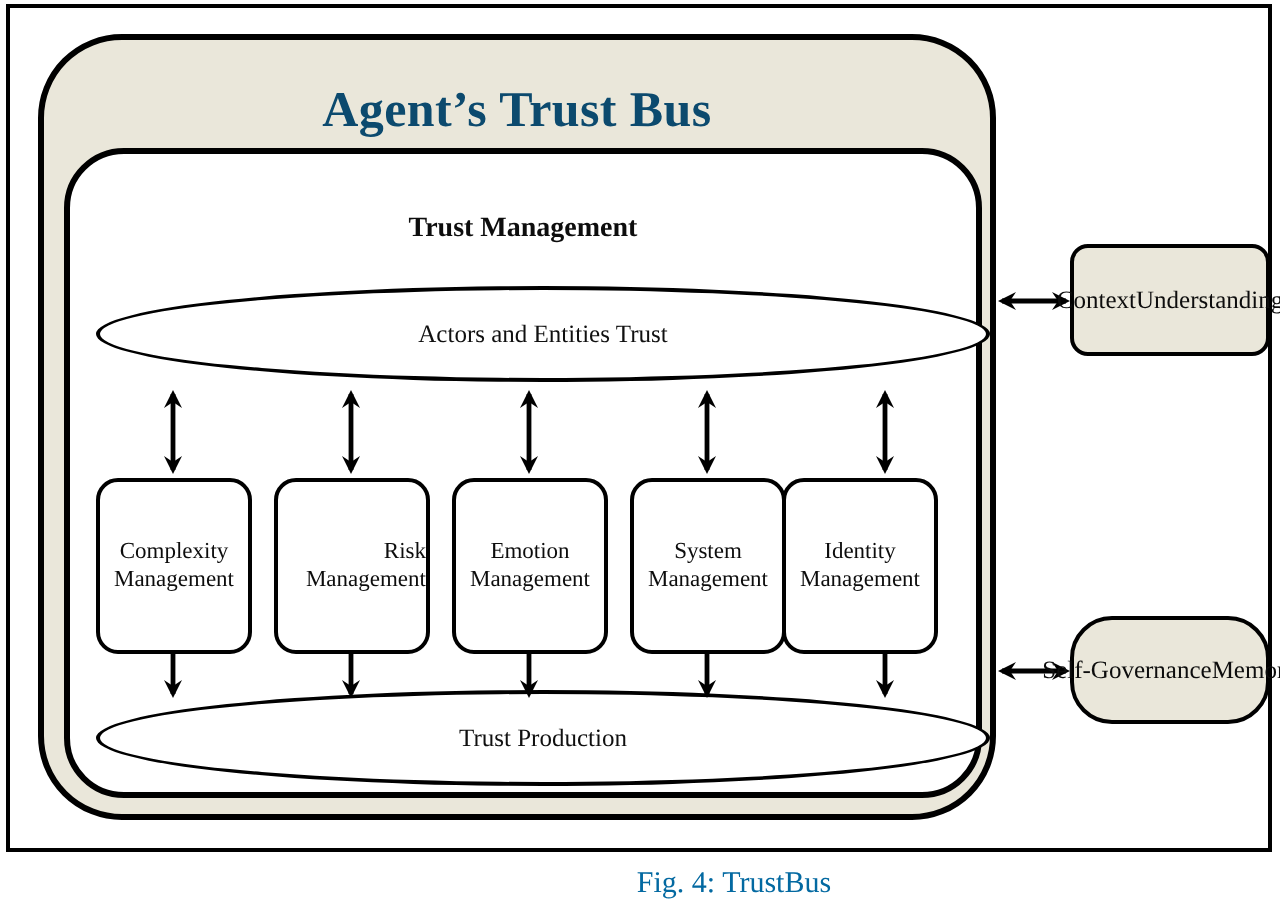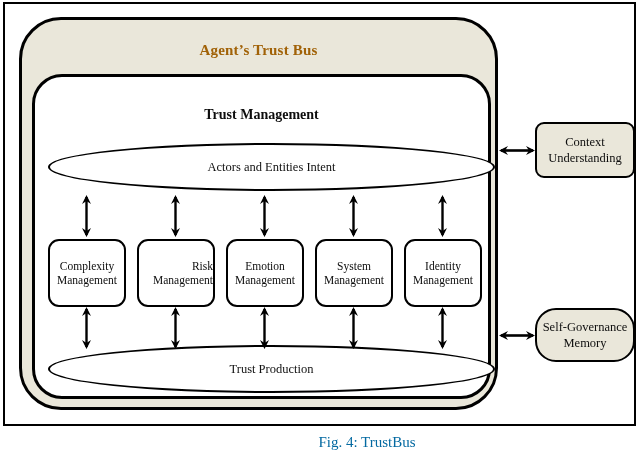--- a/index.html
+++ b/index.html
@@ -39,23 +39,23 @@
     border-radius: 42px;
     box-sizing: border-box;
   }
 
   #trust-bus-title {
     position: absolute;
     left: 0;
     top: 22px;
     width: 100%;
     text-align: center;
-    font-size: 15px;
+    font-size: 25px;
     font-weight: bold;
-    color: #a16207;
+    color: #0c4a6e;
     letter-spacing: 0.2px;
   }
 
   
   #trust-management-panel {
     position: absolute;
     left: 10px;
     top: 54px;
     width: 459px;
     height: 325px;
@@ -104,21 +104,21 @@
     top: 268px;
     width: 447px;
     height: 48px;
   }
 
   
   .module-box {
     position: absolute;
     top: 162px;
     width: 78px;
-    height: 68px;
+    height: 88px;
     background: #ffffff;
     border: 2px solid #000000;
     border-radius: 11px;
     box-sizing: border-box;
     display: flex;
     flex-direction: column;
     align-items: center;
     justify-content: center;
     line-height: 1.25;
   }
@@ -136,21 +136,21 @@
   .v-arrow svg { display: block; }
 
   
   .side-box {
     position: absolute;
     background: #eae7da;
     border: 2px solid #000000;
     border-radius: 9px;
     box-sizing: border-box;
     display: flex;
-    flex-direction: column;
+    flex-direction: row;
     align-items: center;
     justify-content: center;
     line-height: 1.3;
   }
   .side-line {
     font-size: 12.5px;
     color: #0d0d0d;
     white-space: nowrap;
   }
   #context-understanding-box {
@@ -196,21 +196,21 @@
 
   <div id="trust-bus-container">
 
     <div id="trust-bus-title">Agent’s Trust Bus</div>
 
     <div id="trust-management-panel">
 
       <div id="trust-management-title">Trust Management</div>
 
       <div class="oval" id="actors-memory-oval">
-        <span class="oval-label">Actors and Entities Intent</span>
+        <span class="oval-label">Actors and Entities Trust</span>
       </div>
 
       <div class="oval" id="trust-production-oval">
         <span class="oval-label">Trust Production</span>
       </div>
 
       <div class="v-arrow" style="left:45px;  top:116px; height:46px;">
         <svg width="13" height="46" viewBox="0 0 13 46">
             <path d="M6.5 2 L2 11 L6.5 8 L11 11 Z" fill="#000"></path>
             <path d="M6.5 44 L2 35 L6.5 38 L11 35 Z" fill="#000"></path>
@@ -291,21 +291,21 @@
         <span class="module-line">Management</span>
       </div>
       <div class="module-box" style="left:191px;">
         <span class="module-line">Emotion</span>
         <span class="module-line">Management</span>
       </div>
       <div class="module-box" style="left:280px;">
         <span class="module-line">System</span>
         <span class="module-line">Management</span>
       </div>
-      <div class="module-box" style="left:369px;">
+      <div class="module-box" style="left:356px;">
         <span class="module-line">Identity</span>
         <span class="module-line">Management</span>
       </div>
 
     </div>
   </div>
 
   <div class="h-arrow" id="context-arrow">
     <svg width="40" height="13" viewBox="0 0 40 13">
         <path d="M2 6.5 L11 2 L8 6.5 L11 11 Z" fill="#000"></path>

